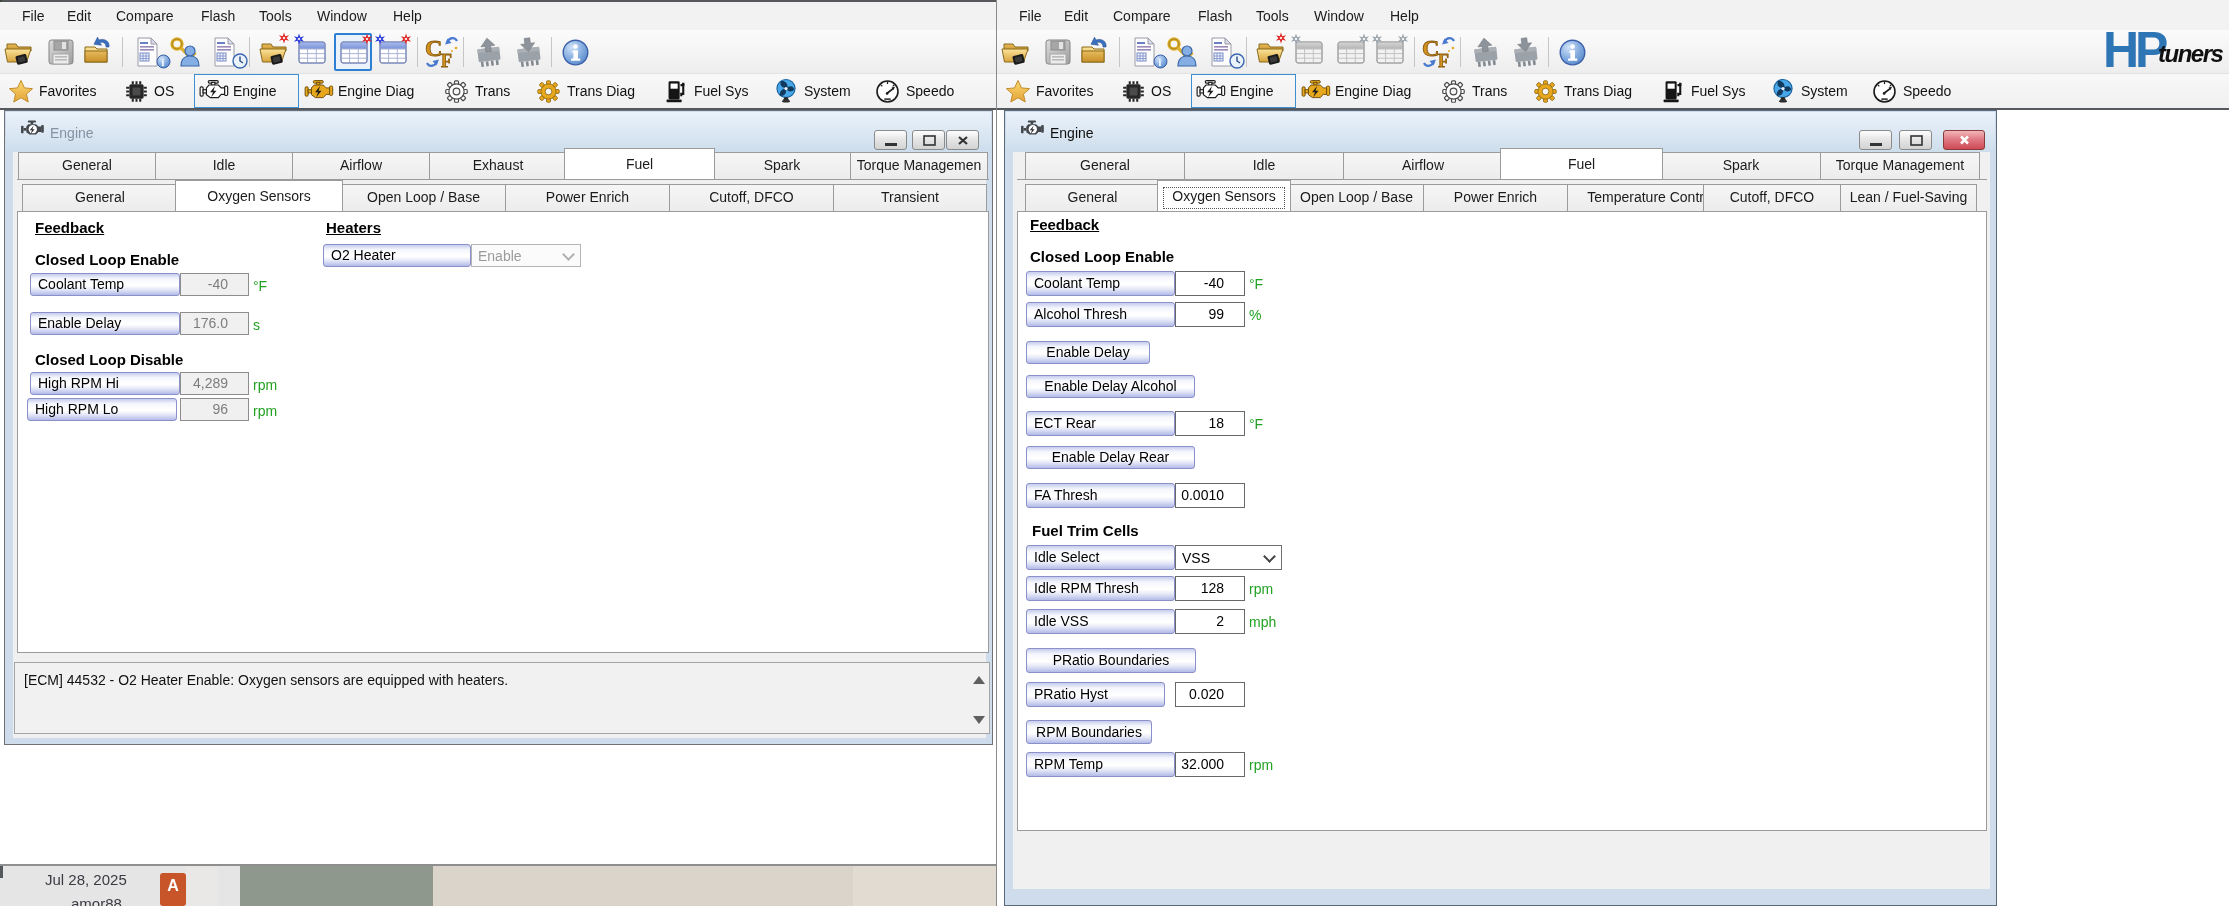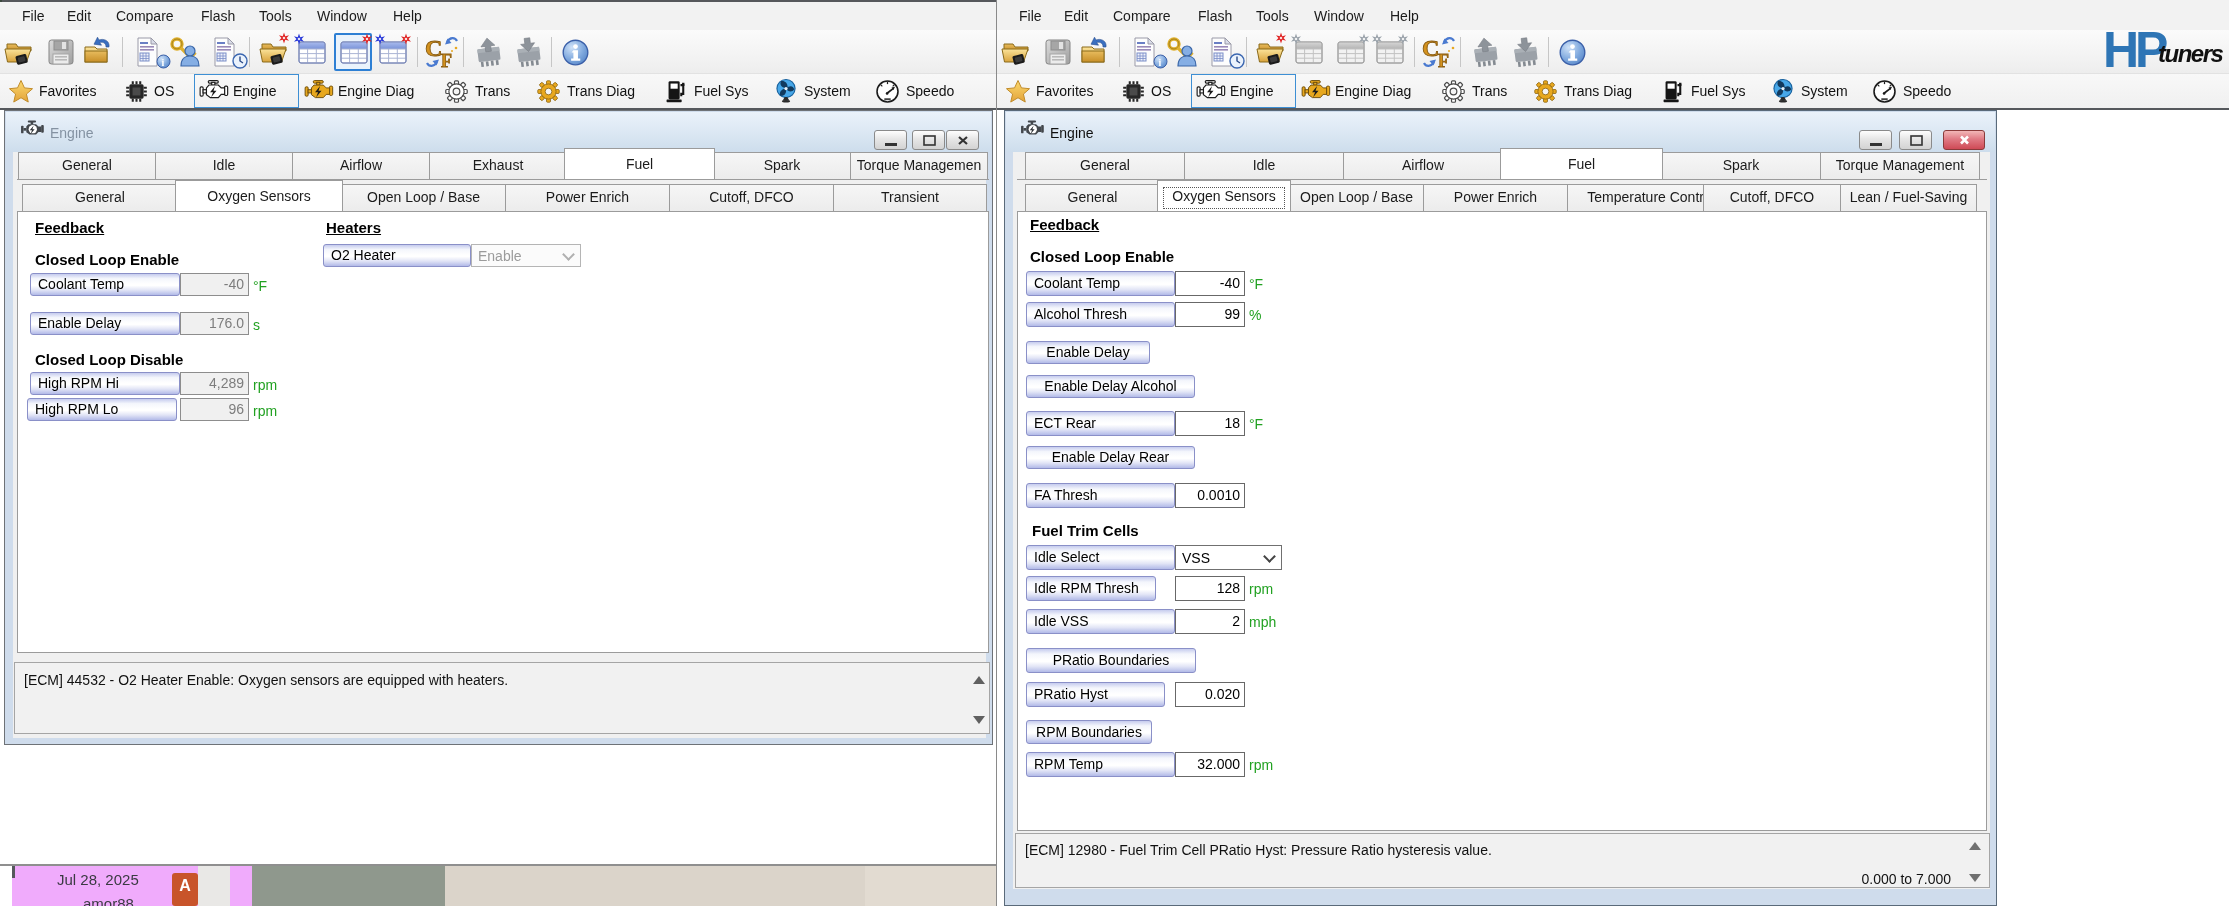--- a/index.html
+++ b/index.html
@@ -17,21 +17,21 @@
 .tbar{position:absolute;left:1px;right:1px;top:1px;height:40px;background:linear-gradient(#eaf2fa,#dfeaf5 40%,#cdddec)}
 .tbar .tt{position:absolute;top:13px;font-size:14px}
 .wbtn{position:absolute;height:20px;border:1px solid #8a8a8a;border-radius:3px;background:linear-gradient(#fefefe,#e6e6e6 45%,#d3d3d3)}
 .wbtn svg{position:absolute;left:0;top:0}
 .tab{position:absolute;font-size:14px;color:#1b1b1b;text-align:center;background:linear-gradient(#f6f6f6,#ececec);border:1px solid #9b9b9b;border-bottom:none}
 .tab.sel{background:#fff;z-index:3}
 .tabline{position:absolute;height:1px;background:#9b9b9b}
 .page{position:absolute;background:#fff;border:1px solid #9b9b9b}
 .lbl{position:absolute;border:1px solid #8a90c8;border-radius:3px;background:linear-gradient(#c6ccee,#f4f6fc 22%,#fff 48%,#fff 55%,#e2e5f6 76%,#b2bae8);font-size:14px;color:#000;line-height:22px;padding-left:7px}
 .btnc{text-align:center;padding-left:0}
-.val{position:absolute;background:#fff;border:1px solid #686868;font-size:14px;color:#000;text-align:right;padding-right:4px;line-height:23px}
+.val{position:absolute;background:#fff;border:1px solid #686868;font-size:14px;color:#000;text-align:right;padding-right:20px;line-height:23px}
 .vald{background:#f0f0f0;color:#7d7d7d;border-color:#8d8d8d}
 .unit{position:absolute;font-size:14px;color:#21a121}
 .h1{position:absolute;font-size:15px;font-weight:bold;color:#000;text-decoration:underline}
 .h2{position:absolute;font-size:15px;font-weight:bold;color:#000}
 .ecm{position:absolute;background:#f1f1f1;border:1px solid #a5a5a5;font-size:14px;color:#111}
 .arr{position:absolute;width:0;height:0}
 .dd{position:absolute;background:#fff;border:1px solid #707070;font-size:14px;color:#000;line-height:23px;padding-left:6px}
 .chev{position:absolute;width:9px;height:9px;border-right:2px solid #444;border-bottom:2px solid #444;transform:rotate(45deg)}
 </style></head>
 <body>
@@ -255,21 +255,21 @@
 <path d="M17 4.5v3.2" stroke="#1b1b1b" stroke-width="1.6"></path>
 <path d="M8.3 8.3l2.2 2.2M25.7 8.3l-2.2 2.2" stroke="#1b1b1b" stroke-width="1.4"></path>
 <path d="M16 19.5L24.5 13" stroke="#1b1b1b" stroke-width="2.2"></path>
 <path d="M26.5 11l-4.5 1 2.5 3z" fill="#1b1b1b"></path>
 <circle cx="16.5" cy="19.5" r="1.7" fill="#1b1b1b"></circle>
 <rect x="13" y="25.5" width="8" height="2.4" fill="#444"></rect>
 </symbol>
 </defs>
 </svg>
 
-<div class="abs" style="left:12px;top:866px;width:1092px;height:40px;background:#f0abfc">
+<div class="abs" style="left:0;top:866px;width:1092px;height:40px;background:#e5e5e5">
 <div class="abs" style="left:45px;top:5px;font-size:15px;color:#3a3a42">Jul 28, 2025</div>
 <div class="abs" style="left:71px;top:29px;font-size:15px;color:#3a3a42">amor88</div>
 <div class="abs" style="left:160px;top:7px;width:26px;height:33px;background:#c8542a;border-radius:3px;color:#fff;font-size:16px;font-weight:bold;text-align:center;line-height:26px">A</div>
 <div class="abs" style="left:186px;top:0;width:32px;height:40px;background:#e9e8e6"></div>
 <div class="abs" style="left:240px;top:0;width:193px;height:40px;background:#8f988d"></div>
 <div class="abs" style="left:433px;top:0;width:420px;height:40px;background:#dbd4ca"></div>
 <div class="abs" style="left:853px;top:0;width:143px;height:40px;background:#e2dbd1"></div>
 <div class="abs" style="left:0;top:-8px;width:3px;height:20px;background:#55585c"></div>
 </div>
 
@@ -639,32 +639,26 @@
       <div class="lbl btnc" style="left:21px;top:264px;width:169px;height:23px;line-height:21px">Enable Delay Alcohol</div>
       <div class="lbl " style="left:21px;top:300px;width:149px;height:25px;line-height:23px">ECT Rear</div>
       <div class="val" style="left:170px;top:300px;width:70px;height:25px;line-height:23px">18</div>
       <div class="unit" style="left:244px;top:305px">°F</div>
       <div class="lbl btnc" style="left:21px;top:335px;width:169px;height:23px;line-height:21px">Enable Delay Rear</div>
       <div class="lbl " style="left:21px;top:372px;width:149px;height:25px;line-height:23px">FA Thresh</div>
       <div class="val" style="left:170px;top:372px;width:70px;height:25px;line-height:23px">0.0010</div>
       <div class="h2" style="left:27px;top:411px">Fuel Trim Cells</div>
       <div class="lbl " style="left:21px;top:434px;width:149px;height:25px;line-height:23px">Idle Select</div>
       <div class="dd" style="left:170px;top:434px;width:107px;height:25px;line-height:24px">VSS<div class="chev" style="left:89px;top:6px"></div></div>
-      <div class="lbl " style="left:21px;top:465px;width:130px;height:25px;line-height:23px">Idle RPM Thresh</div>
+      <div class="lbl " style="left:21px;top:465px;width:149px;height:25px;line-height:23px">Idle RPM Thresh</div>
       <div class="val" style="left:170px;top:465px;width:70px;height:25px;line-height:23px">128</div>
       <div class="unit" style="left:244px;top:470px">rpm</div>
       <div class="lbl " style="left:21px;top:498px;width:149px;height:25px;line-height:23px">Idle VSS</div>
       <div class="val" style="left:170px;top:498px;width:70px;height:25px;line-height:23px">2</div>
       <div class="unit" style="left:244px;top:503px">mph</div>
       <div class="lbl btnc" style="left:21px;top:537px;width:170px;height:25px;line-height:23px">PRatio Boundaries</div>
       <div class="lbl " style="left:21px;top:571px;width:139px;height:25px;line-height:23px">PRatio Hyst</div>
       <div class="val" style="left:170px;top:571px;width:70px;height:25px;line-height:23px">0.020</div>
       <div class="lbl btnc" style="left:21px;top:609px;width:126px;height:24px;line-height:22px">RPM Boundaries</div>
       <div class="lbl " style="left:21px;top:641px;width:149px;height:25px;line-height:23px">RPM Temp</div>
       <div class="val" style="left:170px;top:641px;width:70px;height:25px;line-height:23px">32.000</div>
       <div class="unit" style="left:244px;top:646px">rpm</div>
-      <div class="ecm" style="left:10px;top:722px;width:975px;height:55px">
-        <div class="abs" style="left:9px;top:8px">[ECM] 12980 - Fuel Trim Cell PRatio Hyst: Pressure Ratio hysteresis value.</div>
-        <div class="abs" style="left:775px;top:37px;width:160px;text-align:right">0.000 to 7.000</div>
-        <div class="arr" style="left:953px;top:8px;border-left:6px solid transparent;border-right:6px solid transparent;border-bottom:8px solid #707070"></div>
-        <div class="arr" style="left:953px;top:40px;border-left:6px solid transparent;border-right:6px solid transparent;border-top:8px solid #707070"></div>
-      </div>
     </div>
   </div>
 </body></html>

